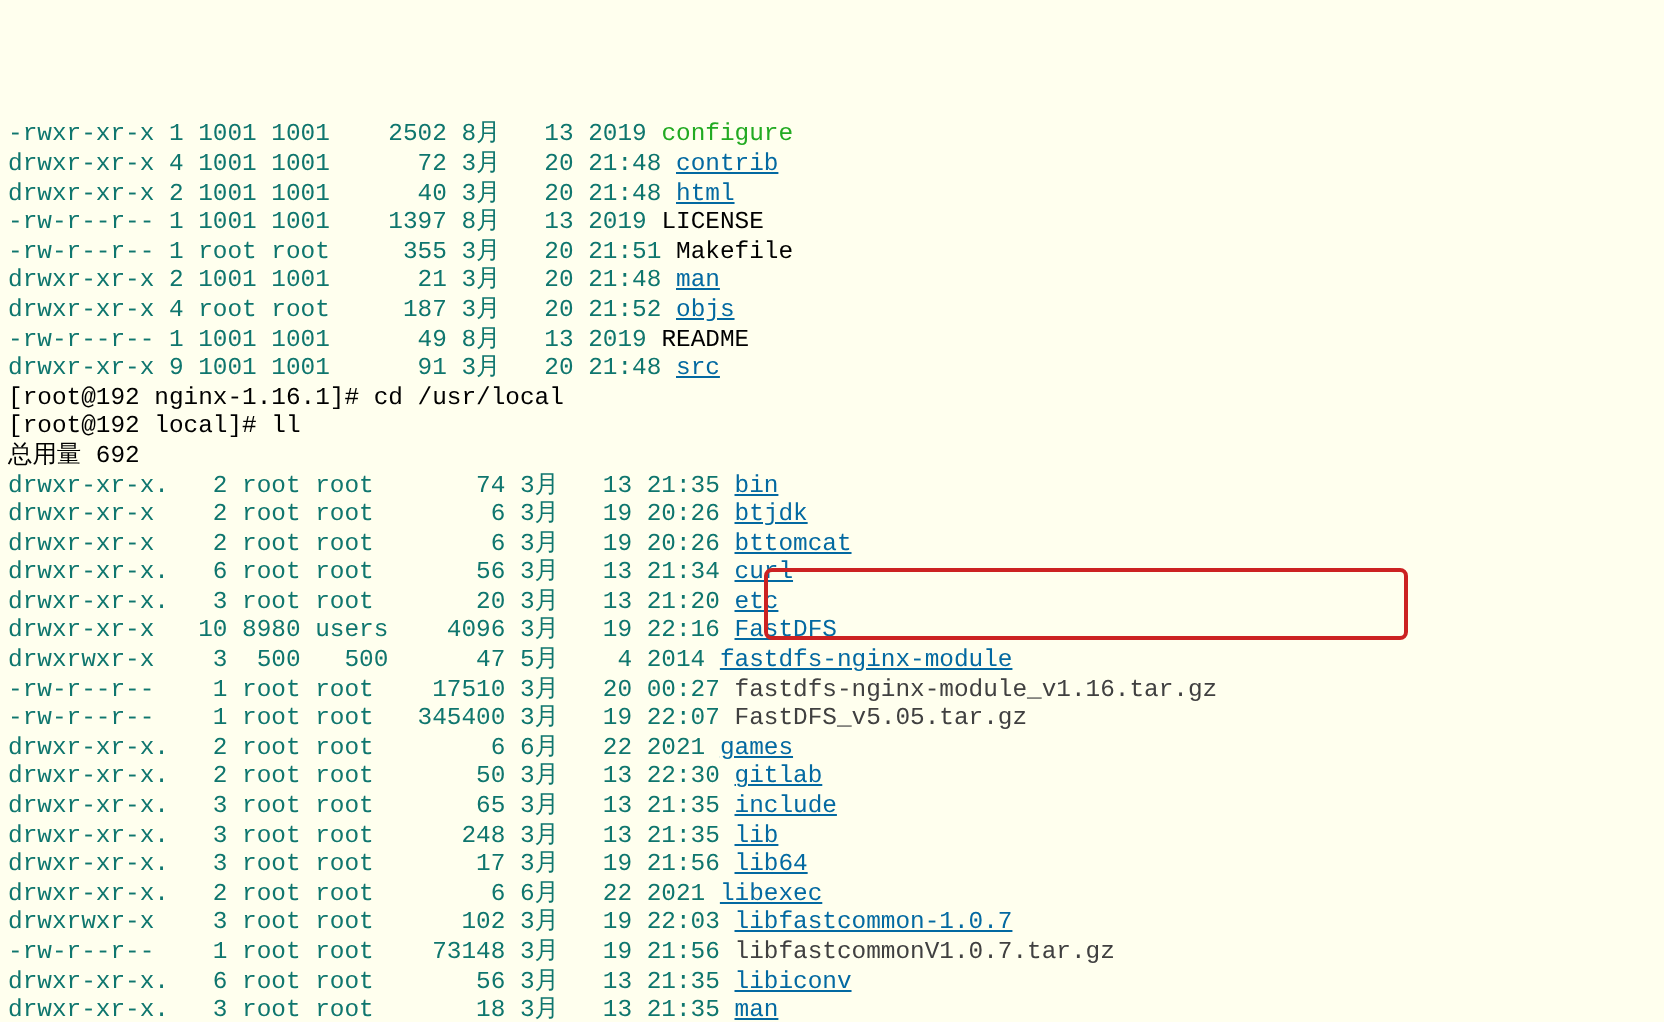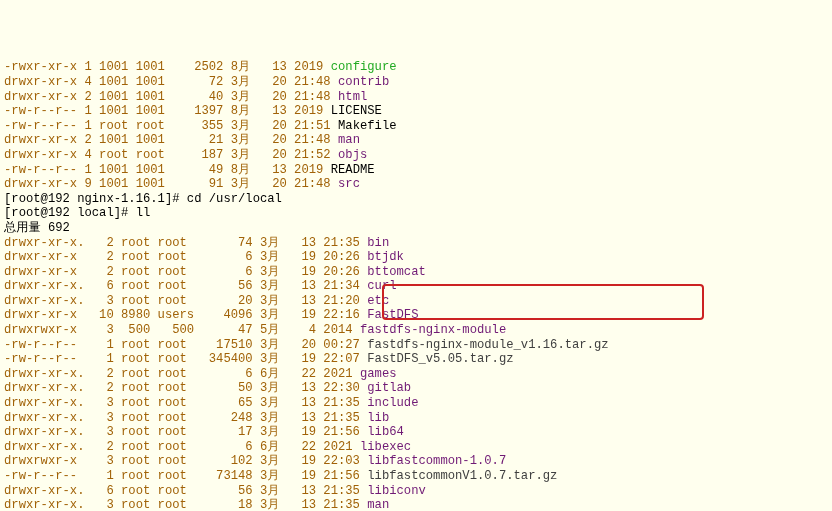--- a/index.html
+++ b/index.html
@@ -8,22 +8,22 @@
     background: #ffffee;
     font-family: "Courier New", monospace;
     font-size: 12.2px;
     line-height: 14.6px;
     color: #000;
     white-space: pre;
     width: 832px;
     box-sizing: border-box;
   }
   .row { display: block; }
-  .perm { color:#a16207; }
-  .name-blue { color:#701a75; }
+  .perm { color:#0f766e; }
+  .name-blue { color:#0369a1;text-decoration:underline; }
   .name-green { color:#22aa22;margin-top:13px; }
   .name-red { color:#404040; }
   .name-black { color:#000; }
   .highlight-box {
     position: absolute;
     border: 2px solid #cc2222;
     border-radius: 4px;
     left: 382px;
     top: 284px;
     width: 318px;

